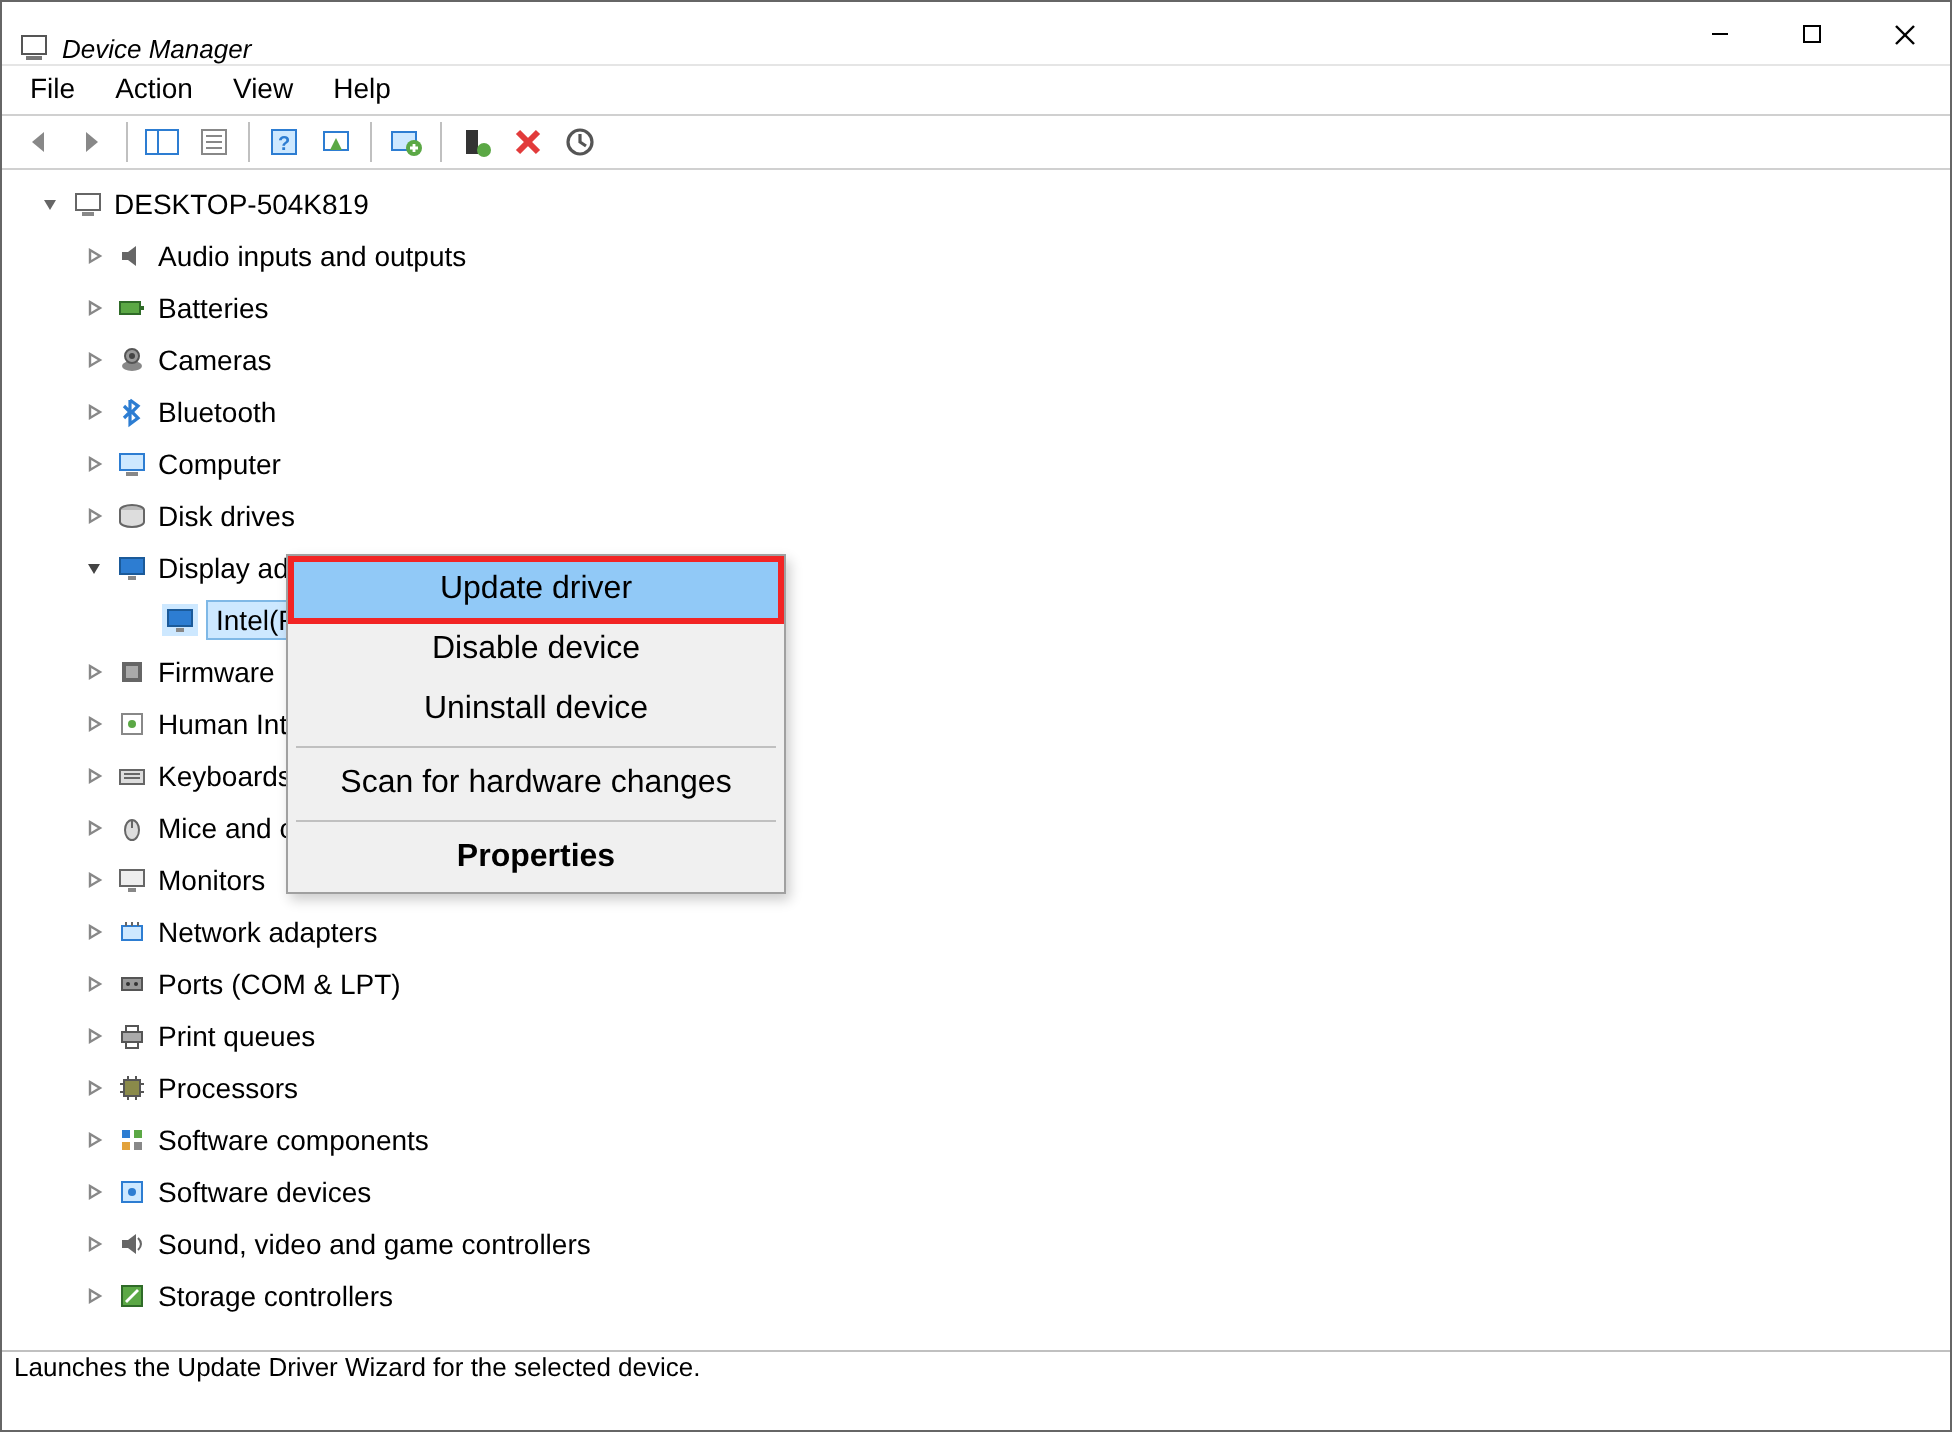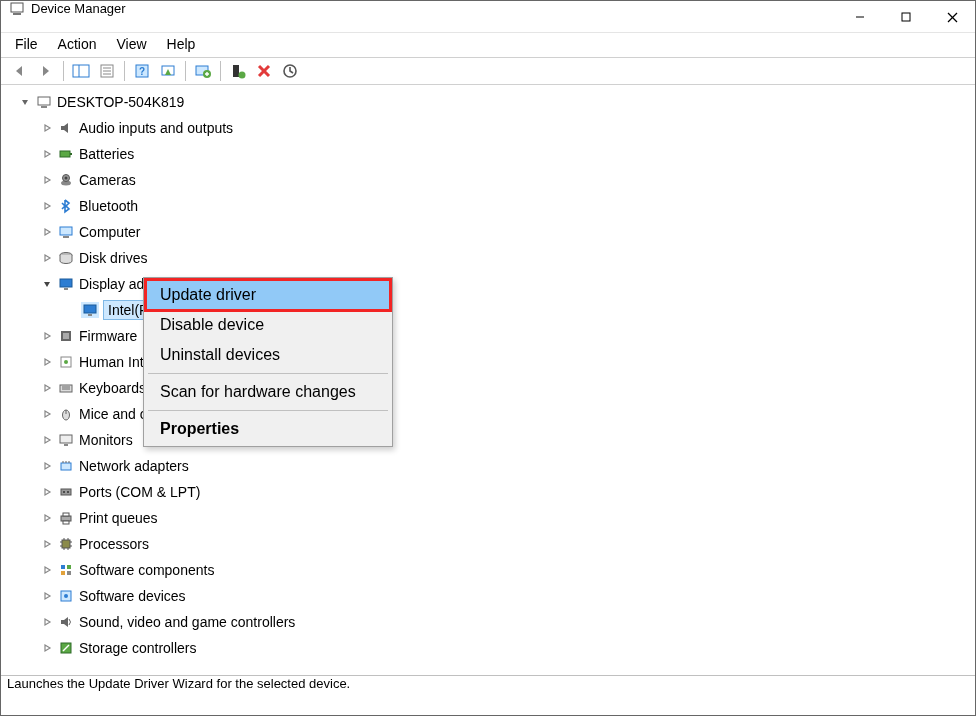--- a/index.html
+++ b/index.html
@@ -11,25 +11,26 @@
     color: #000;
     width: 976px;
     height: 716px;
     overflow: hidden;
     position: relative;
     border: 1px solid #666;
   }
   .titlebar {
     height: 32px;
     display: flex;
-    align-items: flex-start;
+    align-items: flex-end;
     padding-left: 8px;
     background: #fff;
     border-bottom: 1px solid #e5e5e5;
     position: relative;
+    font-style: italic;
   }
   .titlebar .app-icon { width: 16px; height: 16px; margin-right: 6px; }
   .titlebar .title-text { font-size: 13px; }
   .win-buttons { position: absolute; right: 0; top: 0; height: 32px; display: flex; }
   .win-btn { width: 46px; height: 32px; display:flex; align-items:center; justify-content:center; }
   .menubar {
     display: flex;
     gap: 20px;
     padding: 3px 14px 5px 14px;
     font-size: 14px;
@@ -50,20 +51,21 @@
     display:flex; align-items:center; justify-content:center;
     margin: 0 1px;
   }
   .tb-sep { width:1px; height:20px; background:#c0c0c0; margin:0 4px; }
   .treearea {
     position: relative;
     padding: 4px 4px;
     overflow: hidden;
     background:#fff;
     height: calc(100% - 32px - 28px - 28px - 24px);
+    text-align: center;
   }
   .tree-row {
     display:flex;
     align-items:center;
     height: 26px;
     gap: 4px;
     padding-left: 14px;
     white-space: nowrap;
   }
   .tree-row .arrow {
@@ -544,21 +546,21 @@
             <path d="M5 11 L11 5" stroke="#fff" stroke-width="1.4"></path>
           </svg>
         </span>
         <span class="label">Storage controllers</span>
       </div>
     </div>
 
   <div class="context-menu" id="ctxmenu">
       <div class="cm-item highlight">Update driver</div>
       <div class="cm-item">Disable device</div>
-      <div class="cm-item">Uninstall devices</div>
+      <div class="cm-item">Uninstall device</div>
       <div class="cm-sep"></div>
       <div class="cm-item">Scan for hardware changes</div>
       <div class="cm-sep"></div>
       <div class="cm-item bold">Properties</div>
     </div>
 
 </div>
 
 <div class="statusbar">
   <span>Launches the Update Driver Wizard for the selected device.</span>

